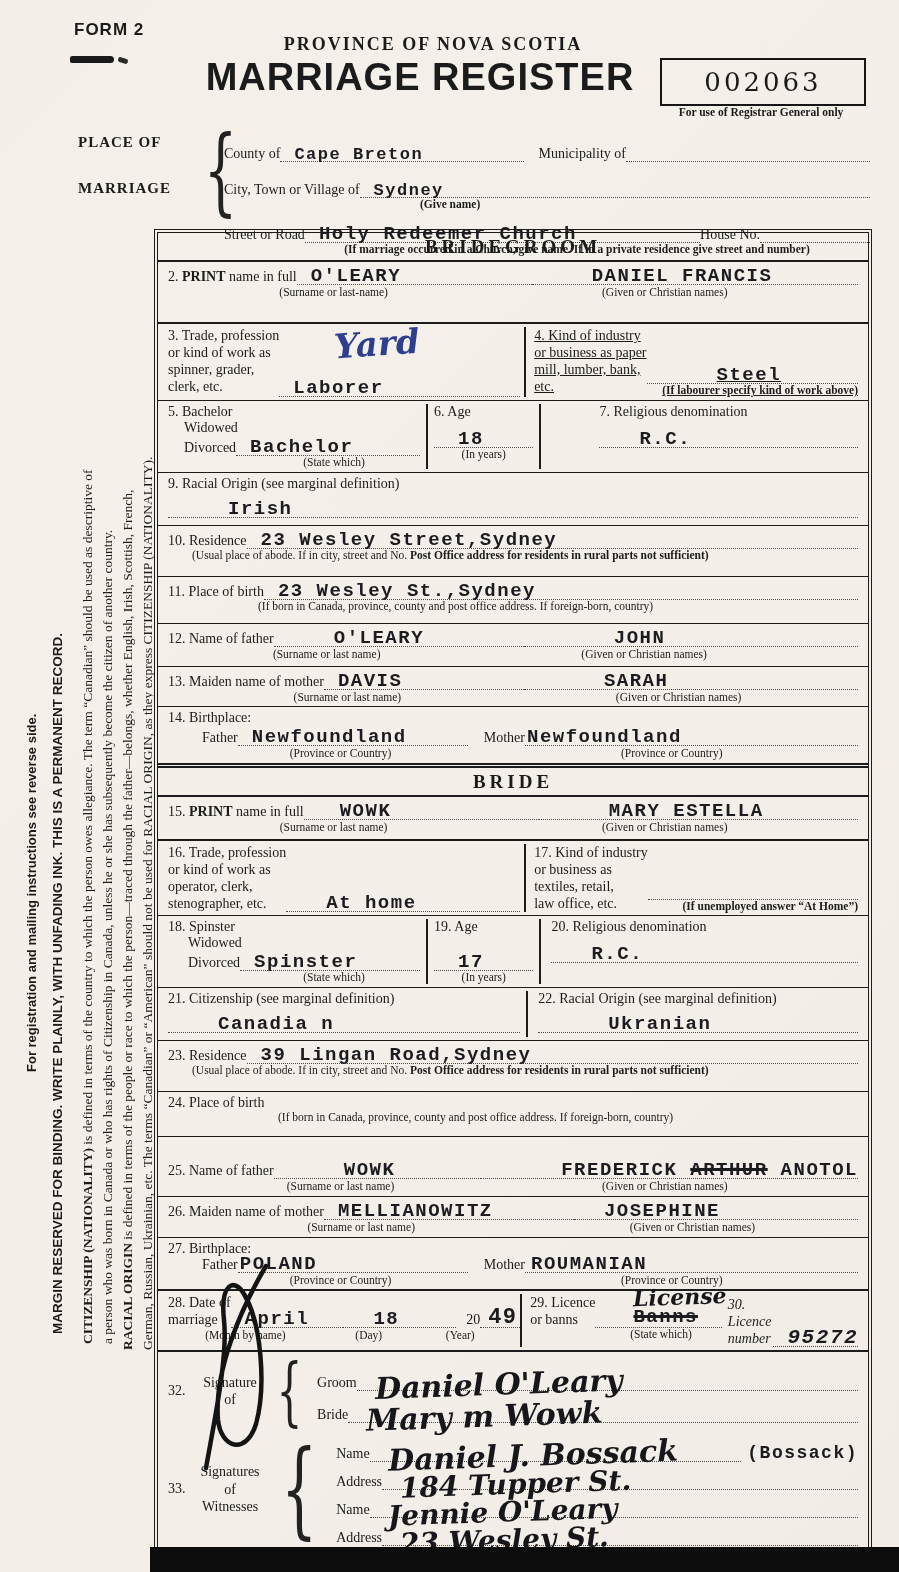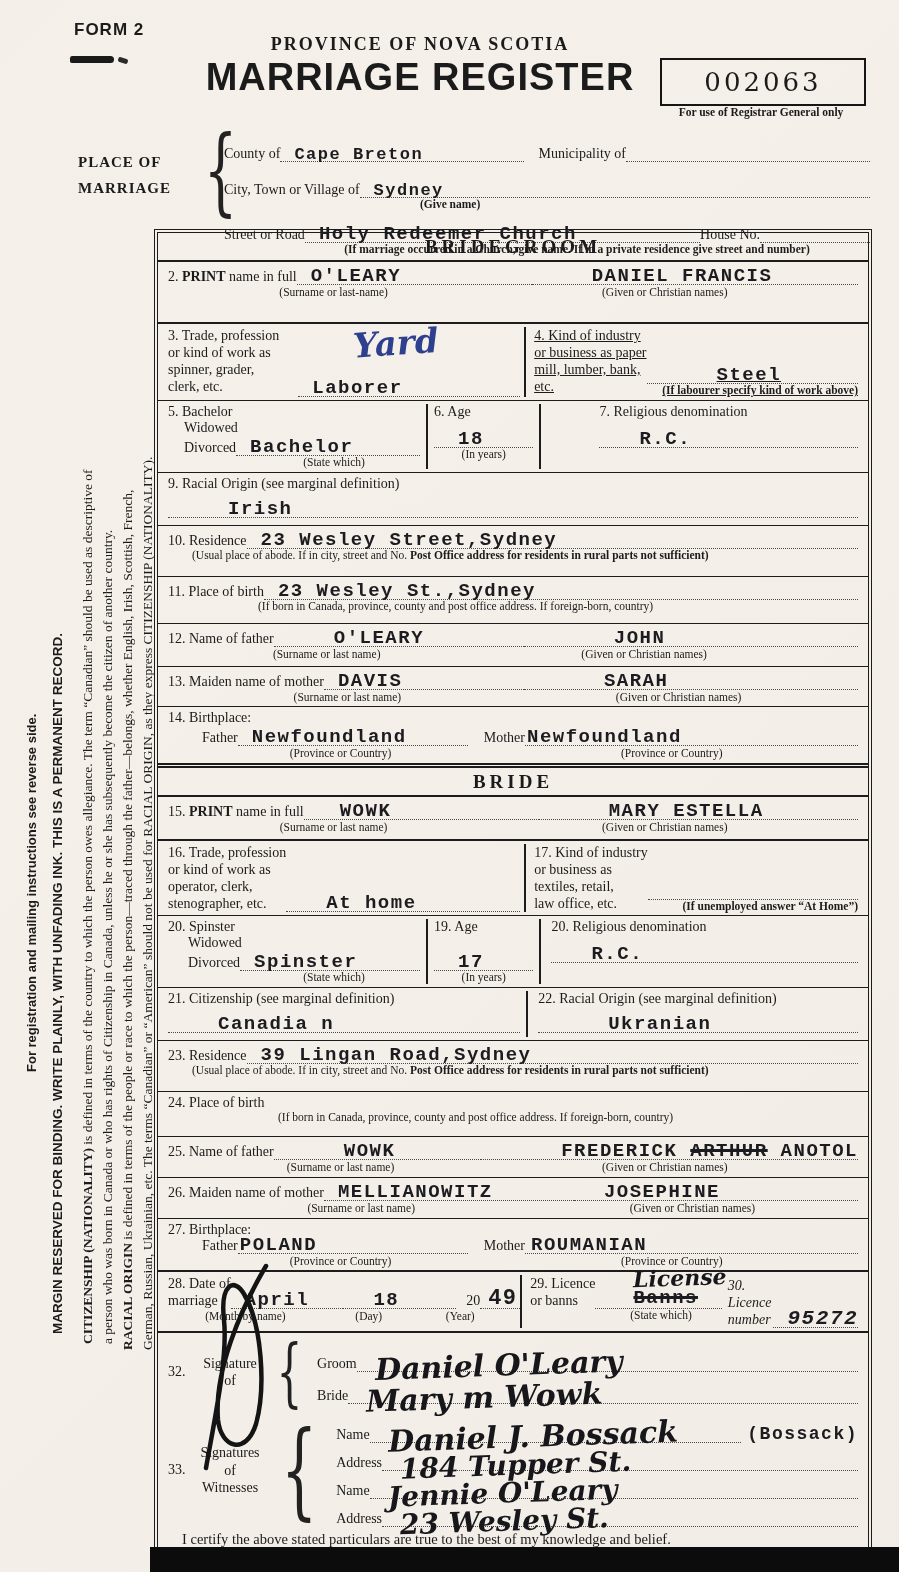--- a/index.html
+++ b/index.html
@@ -35,21 +35,21 @@
            white-space:nowrap; font-size:13.5px; }
   .msans { font-family:"Liberation Sans", sans-serif; font-weight:700; font-size:13px; }
   .mlead { font-weight:700; }
   
   .formno { position:absolute; left:74px; top:20px; font-family:"Liberation Sans",sans-serif;
             font-weight:700; font-size:17px; letter-spacing:1px; }
   .smudge { position:absolute; left:70px; top:56px; width:44px; height:7px; background:#1a1a1a;
             border-radius:4px 6px 6px 3px; }
   .smudge2{ position:absolute; left:118px; top:58px; width:10px; height:5px; background:#2a2a2a;
             border-radius:2px; transform:rotate(18deg); }
-  .province { position:absolute; left:160px; top:34px; width:520px; text-align:center;
+  .province { position:absolute; left:173px; top:34px; width:520px; text-align:center;
               font-weight:700; font-size:18px; letter-spacing:2px; }
   .bigtitle { position:absolute; left:150px; top:56px; width:540px; text-align:center;
               font-family:"Liberation Sans", sans-serif; font-weight:700; font-size:38px;
               letter-spacing:1px; }
   .serialbox { position:absolute; left:660px; top:58px; width:202px; height:44px;
                border:2.5px solid #151515; display:flex; align-items:center; justify-content:center;
                font-family:"DejaVu Serif", serif; font-size:26px; letter-spacing:3px; }
   .serialcap { position:absolute; left:655px; top:106px; width:212px; text-align:center;
                font-weight:700; font-size:11.5px; }
   
@@ -86,21 +86,21 @@
   <div class="smudge"></div>
   <div class="smudge2"></div>
   <div class="province">PROVINCE OF NOVA SCOTIA</div>
   <div class="bigtitle">MARRIAGE REGISTER</div>
   <div class="serialbox">
       <span>002063</span>
     </div>
   <div class="serialcap">For use of Registrar General only</div>
 
   <div class="placeblk">
-    <div class="pol" style="top:28px;">PLACE OF</div>
+    <div class="pol" style="top:8px;">PLACE OF</div>
     <div class="pol" style="top:54px;">MARRIAGE</div>
     <div class="placebrace brace">{</div>
     <div class="placerows">
       <div class="fline" style="height:36px;">
         <span class="lbl">County of</span>
         <span class="lead" style="max-width:250px;">
             <span class="typed">Cape Breton</span>
           </span>
         <span class="lbl" style="margin-left:14px;">Municipality of</span>
         <span class="lead"></span>
@@ -138,21 +138,21 @@
             <span class="typed" style="font-size:19px; padding-left:60px;">DANIEL FRANCIS</span>
           </span>
       </div>
       <div class="caps">
         <span class="cap" style="width:48%;">(Surname or last-name)</span>
         <span class="cap" style="width:48%;">(Given or Christian names)</span>
       </div>
     </div>
 
     <div class="row cols" style="min-height:70px; padding:3px 0;">
-      <div class="colL" style="display:flex; padding:0 4px 0 10px;gap:19px;">
+      <div class="colL" style="display:flex; padding:0 4px 0 10px;">
         <div class="mlbl">3. Trade, profession
 or kind of work as
 spinner, grader,
 clerk, etc.</div>
         <div style="flex:1; display:flex; flex-direction:column; justify-content:flex-end;">
           <div class="hand blue" style="font-size:34px; margin:0 0 2px 55px; transform:rotate(-4deg);">Yard</div>
           <div class="lead">
               <span class="typed" style="font-size:19px;">Laborer</span>
             </div>
         </div>
@@ -314,21 +314,21 @@
 law office, etc.</div>
         <div style="flex:1; display:flex; flex-direction:column; justify-content:flex-end;">
           <div class="lead"></div>
           <div class="cap capb" style="text-align:right;">(If unemployed answer “At Home”)</div>
         </div>
       </div>
     </div>
 
     <div class="row cols" style="min-height:54px; padding:3px 0;">
       <div style="width:35.5%; border-right:2px solid #1c1c1c; padding:0 6px 0 10px;">
-        <div class="lbl">20. Spinster</div>
+        <div class="lbl">18. Spinster</div>
         <div class="lbl" style="padding-left:20px;">Widowed</div>
         <div class="fline">
             <span class="lbl" style="padding-left:20px;">Divorced</span>
           <span class="lead">
               <span class="typed" style="font-size:19px;">Spinster</span>
             </span>
         </div>
         <div class="cap" style="padding-left:80px;">(State which)</div>
       </div>
       <div style="width:14%; border-right:2px solid #1c1c1c; padding:0 6px; display:flex; flex-direction:column;">
@@ -371,21 +371,21 @@
       <div class="cap" style="text-align:left; padding-left:24px;"><span>(Usual place of abode.   If in city, street and No.   </span><span class="capb">Post Office address for residents in rural parts not sufficient)</span></div>
     </div>
 
     <div class="row" style="min-height:38px;">
       <div class="fline">
         <span class="lbl">24. Place of birth</span>
       </div>
       <div class="cap" style="text-align:left; padding-left:110px;">(If born in Canada, province, county and post office address.   If foreign-born, country)</div>
     </div>
 
-    <div class="row" style="min-height:34px;">
+    <div class="row" style="min-height:34px;margin-top:19px;">
       <div class="fline">
         <span class="lbl">25. Name of father</span>
         <span class="lead" style="max-width:220px;">
             <span class="typed" style="font-size:19px; padding-left:70px;">WOWK</span>
           </span>
         <span class="lead">
             <span class="typed" style="font-size:19px; padding-left:80px;"><span>FREDERICK </span><span class="struck">ARTHUR</span><span> ANOTOL</span></span>
           </span>
       </div>
       <div class="caps">

